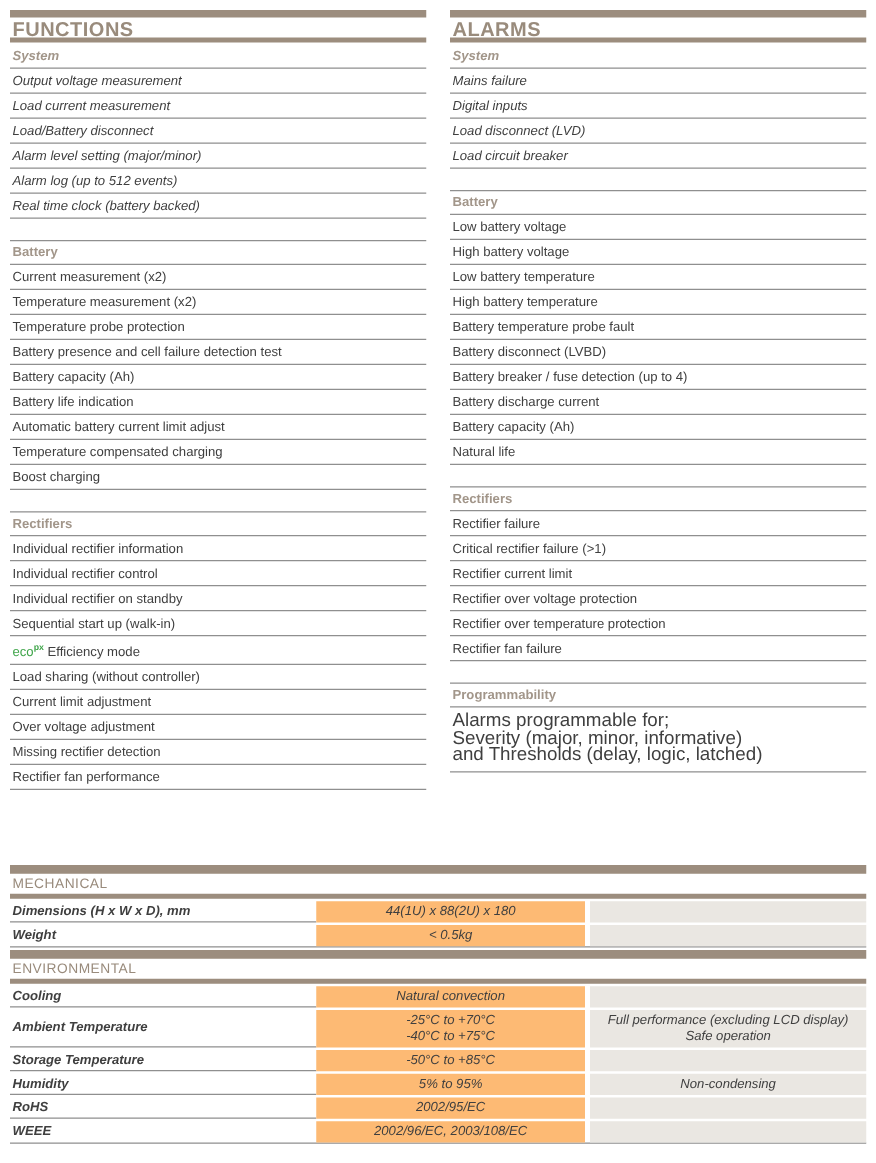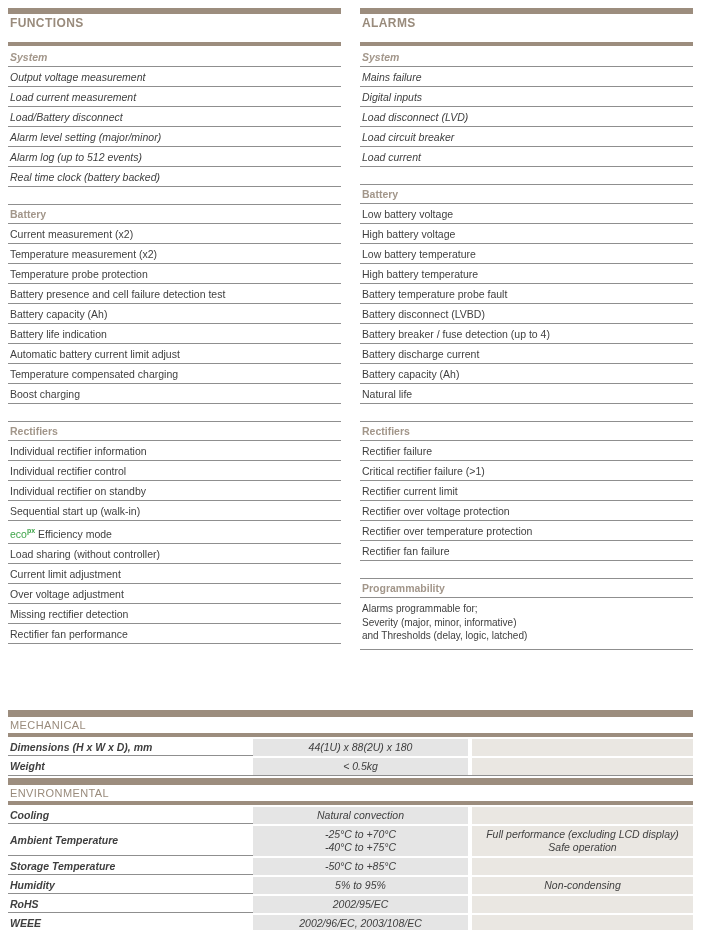--- a/index.html
+++ b/index.html
@@ -11,21 +11,21 @@
   }
   .page { padding:8px 8px 0 8px; }
 
   
   .cols { display:flex; gap:19px; align-items:flex-start; }
   .col  { flex:1; min-width:0; }
 
   .bar-thick { height:6px; background:#9c8d7e; }
   .bar-thin  { height:4px; background:#9c8d7e; }
   .list-title {
-    height:28px; font-size:12px; font-weight:bold; letter-spacing:0.4px;
+    height:16px; font-size:16px; font-weight:bold; letter-spacing:0.4px;
     color:#998b7c; padding:2px 2px 0 2px;
   }
 
   .section { margin-top:17px; }
   .section.first { margin-top:2px;font-style:italic; }
   .sec-heading {
     font-size:10.5px; font-weight:bold; color:#a2968a;
     padding:3px 2px 2px 2px; line-height:13px;
     border-bottom:1px solid #8f8f8f;
   }
@@ -33,21 +33,21 @@
 
   .frow {
     font-size:10.5px; line-height:12px; color:#3f3f3f;
     padding:4px 2px 3px 2px;
     border-bottom:1px solid #8f8f8f;
   }
   .eco  { color:#3fa54a; font-weight:normal; }
   sup.eco { font-size:7px; font-weight:bold; vertical-align:super; }
 
   .para {
-    font-size:10px; line-height:13.5px; color:#3f3f3f;
+    font-size:15px; line-height:13.5px; color:#3f3f3f;
     padding:4px 2px 6px 2px;
     border-bottom:1px solid #8f8f8f;
   }
 
   
   .spec-wrap { margin-top:60px; }
   .spec-bar-thick { height:7px; background:#9c8d7e; }
   .spec-bar-thin  { height:4px; background:#9c8d7e; }
   .spec-title {
     font-size:11px; font-weight:normal; letter-spacing:0.4px;
@@ -55,21 +55,21 @@
   }
   .spec-table { border-bottom:1px solid #8f8f8f; }
   .trow { display:flex; margin-top:2px; }
   .trow .cell { min-height:17px; display:flex; align-items:center;font-style:italic; }
   .c1 {
     width:245px; font-size:10.5px; font-weight:bold;
     padding:2px 2px; border-bottom:1px solid #8f8f8f;
   }
   .trow:last-child .c1 { border-bottom:none; }
   .c2 {
-    width:215px; margin-right:4px; background:#e5e5e5;
+    width:215px; margin-right:4px; background:#fdba74;
     justify-content:center; text-align:center;
     font-size:10.5px; line-height:13px; padding:2px 4px;
   }
   .c3 {
     flex:1; background:#eae7e2;
     justify-content:center; text-align:center;
     font-size:10.5px; line-height:13px; padding:2px 8px;
   }
   .mt2 { margin-top:2px; }
 </style>
@@ -126,21 +126,20 @@
       <div class="bar-thick"></div>
       <div class="list-title">ALARMS</div>
       <div class="bar-thin"></div>
       <div>
           <div class="section first">
             <div class="sec-heading">System</div>
             <div class="frow">Mains failure</div>
             <div class="frow">Digital inputs</div>
             <div class="frow">Load disconnect (LVD)</div>
             <div class="frow">Load circuit breaker</div>
-            <div class="frow">Load current</div>
           </div>
           <div class="section">
             <div class="sec-heading">Battery</div>
             <div class="frow">Low battery voltage</div>
             <div class="frow">High battery voltage</div>
             <div class="frow">Low battery temperature</div>
             <div class="frow">High battery temperature</div>
             <div class="frow">Battery temperature probe fault</div>
             <div class="frow">Battery disconnect (LVBD)</div>
             <div class="frow">Battery breaker / fuse detection (up to 4)</div>

